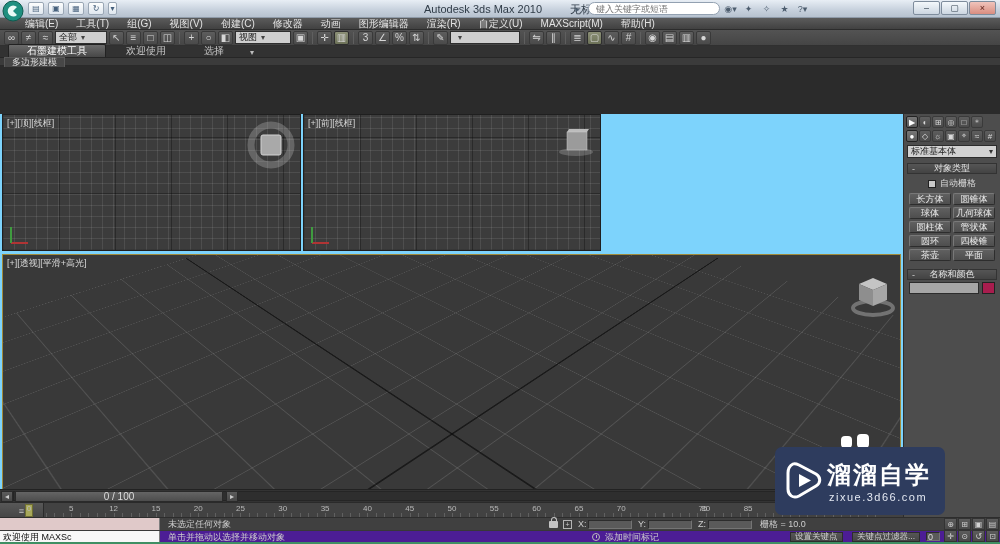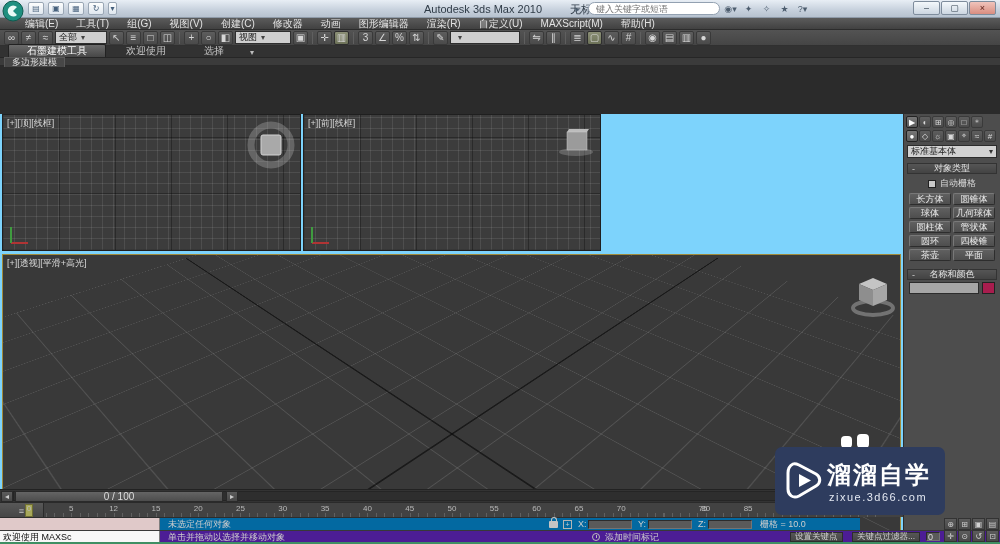--- a/index.html
+++ b/index.html
@@ -125,21 +125,21 @@
     border-top:1px solid #2a2a2a;
     background-image:repeating-linear-gradient(90deg, rgba(255,255,255,.16) 0 1px, transparent 1px 8.46px);
     background-repeat:no-repeat; background-size:847px 4px; background-position:29px 100%; }
   .tb-btn { position:absolute; left:0; top:0; width:44px; height:15px; background:linear-gradient(#585858,#454545);
     border-right:1px solid #2b2b2b; color:#c9c9c9; font-size:9px; display:flex; align-items:center; justify-content:center; }
   .tick-label { position:absolute; top:1px; transform:translateX(-50%); color:#b9b9b9; font-size:8px; }
   .framemarker { position:absolute; left:25px; top:1px; width:8px; height:13px; background:#a8a85a;
     border:1px solid #6d6d32; }
 
   
-  .statusA { position:absolute; left:0; top:517px; width:860px; height:13px; background:#0369a1; border-top:1px solid #2d2d2d; }
+  .statusA { position:absolute; left:0; top:517px; width:1000px; height:13px; background:#404040; border-top:1px solid #2d2d2d; }
   .statusB { position:absolute; left:0; top:530px; width:1000px; height:12px; background:#4c1d95; border-top:1px solid #383838; }
   .listener-pink { position:absolute; left:0; top:0; width:160px; height:13px; background:#e0c9c9; border-right:1px solid #7e7e7e; }
   .listener-white { position:absolute; left:0; top:0; width:160px; height:12px; background:#f7f7f7;
     color:#111; font-size:9px; line-height:12px; padding-left:3px; white-space:nowrap; overflow:hidden;
     border-right:1px solid #7e7e7e; }
   .stx { position:absolute; color:#cdcdcd; font-size:9px; line-height:13px; }
   .coordfield { position:absolute; top:2px; width:44px; height:9px; background:#5a5a5a;
     border:1px solid; border-color:#2c2c2c #747474 #747474 #2c2c2c; }
   .lockico { position:absolute; left:549px; top:3px; width:9px; height:7px; background:#c4c4c4; border-radius:1px; }
   .lockico::before { content:""; position:absolute; left:1.5px; top:-4px; width:4px; height:4px;

